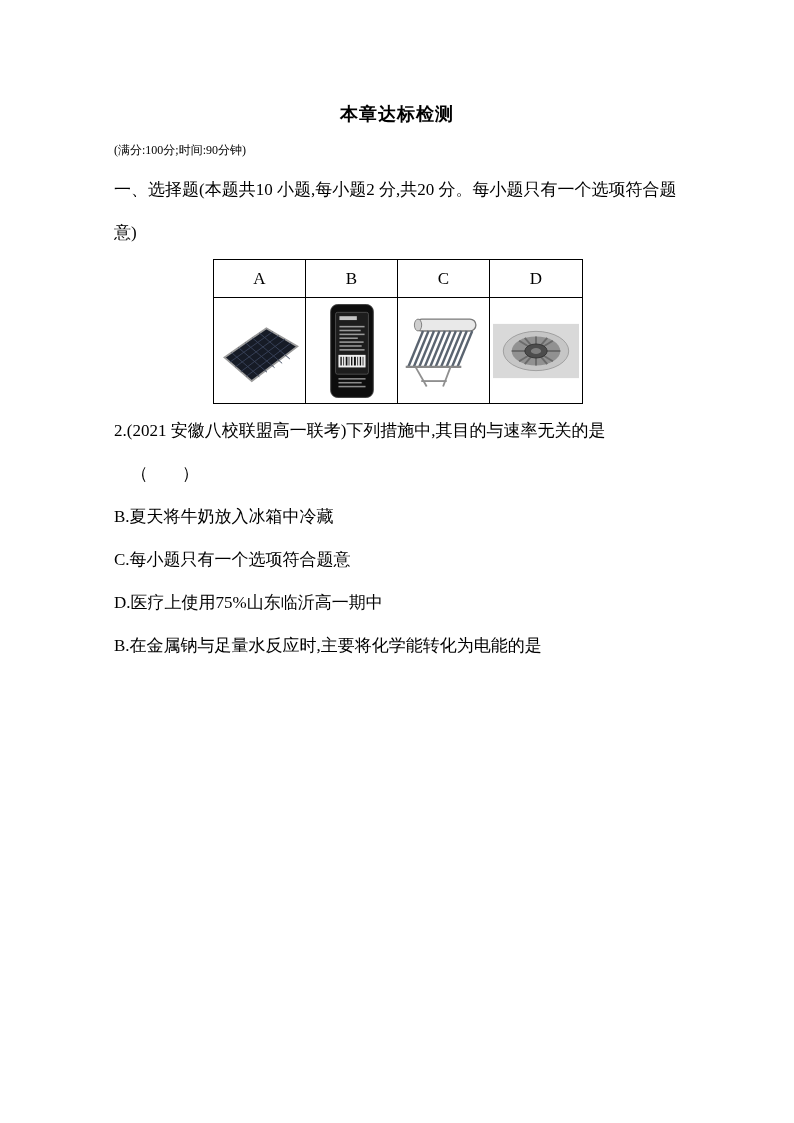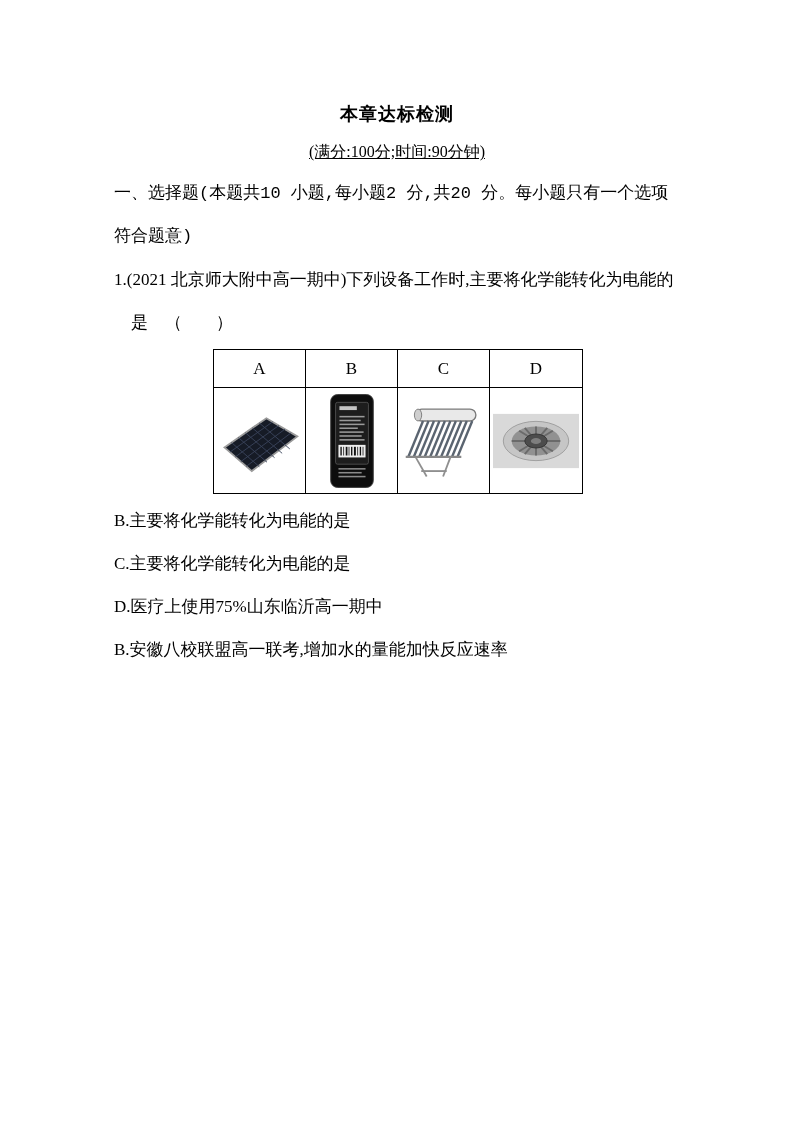--- a/index.html
+++ b/index.html
@@ -14,32 +14,31 @@
     padding: 102px 114px 40px 114px;
     overflow: hidden;
   }
   .title {
     text-align: center;
     font-size: 18px;
     font-weight: bold;
     letter-spacing: 1px;
   }
   .subtitle {
-    text-align: center;
-    font-size: 16px;
+    text-align: left;
+    font-size: 12px;
     margin-top: 16px;
     color: #000;
-    text-decoration: underline;
   }
   .body-text {
     font-size: 17px;
     line-height: 43px;
     color: #000;
   }
-  .section { margin-top: 9px; font-family: Liberation Mono, monospace; }
+  .section { margin-top: 9px; }
   .question { padding-left: 17px; text-indent: -17px; }
   .option { }
   table.q1-table {
     border-collapse: collapse;
     margin: 5px 0 5px 99px;
   }
   table.q1-table td {
     border: 1px solid #000;
     width: 92px;
     text-align: center;
@@ -59,21 +58,20 @@
 </head>
 <body>
 
 <div class="page">
 
   <h1 class="title">本章达标检测</h1>
   <div class="subtitle">(满分:100分;时间:90分钟)</div>
 
   <p class="body-text section">一、选择题(本题共10 小题,每小题2 分,共20 分。每小题只有一个选项符合题意)</p>
 
-  <p class="body-text question"><span>1.</span><span>(2021 北京师大附中高一期中)下列设备工作时,主要将化学能转化为电能的是　（　　）</span></p>
 
   <table class="q1-table">
     <tbody>
       <tr>
         <td class="th-cell">A</td>
         <td class="th-cell">B</td>
         <td class="th-cell">C</td>
         <td class="th-cell">D</td>
       </tr>
       <tr>
@@ -172,19 +170,20 @@
               </g>
               <ellipse cx="46" cy="29" rx="12" ry="7.5" fill="#4c4c4c" stroke="#333333"></ellipse>
               <ellipse cx="46" cy="29" rx="5.5" ry="3.2" fill="#7e7e7e"></ellipse>
             </svg>
           </div>
         </td>
       </tr>
     </tbody>
   </table>
 
-  <p class="body-text option">B.主要将化学能转化为电能的是</p>
-  <p class="body-text option">C.主要将化学能转化为电能的是</p>
+  <p class="body-text question"><span>2.</span><span>(2021 安徽八校联盟高一联考)下列措施中,其目的与速率无关的是　（　　）</span></p>
+  <p class="body-text option">B.夏天将牛奶放入冰箱中冷藏</p>
+  <p class="body-text option">C.每小题只有一个选项符合题意</p>
   <p class="body-text option">D.医疗上使用75%山东临沂高一期中</p>
 
-  <p class="body-text option">B.安徽八校联盟高一联考,增加水的量能加快反应速率</p>
+  <p class="body-text option">B.在金属钠与足量水反应时,主要将化学能转化为电能的是</p>
 
 </div>
 
 </body></html>

